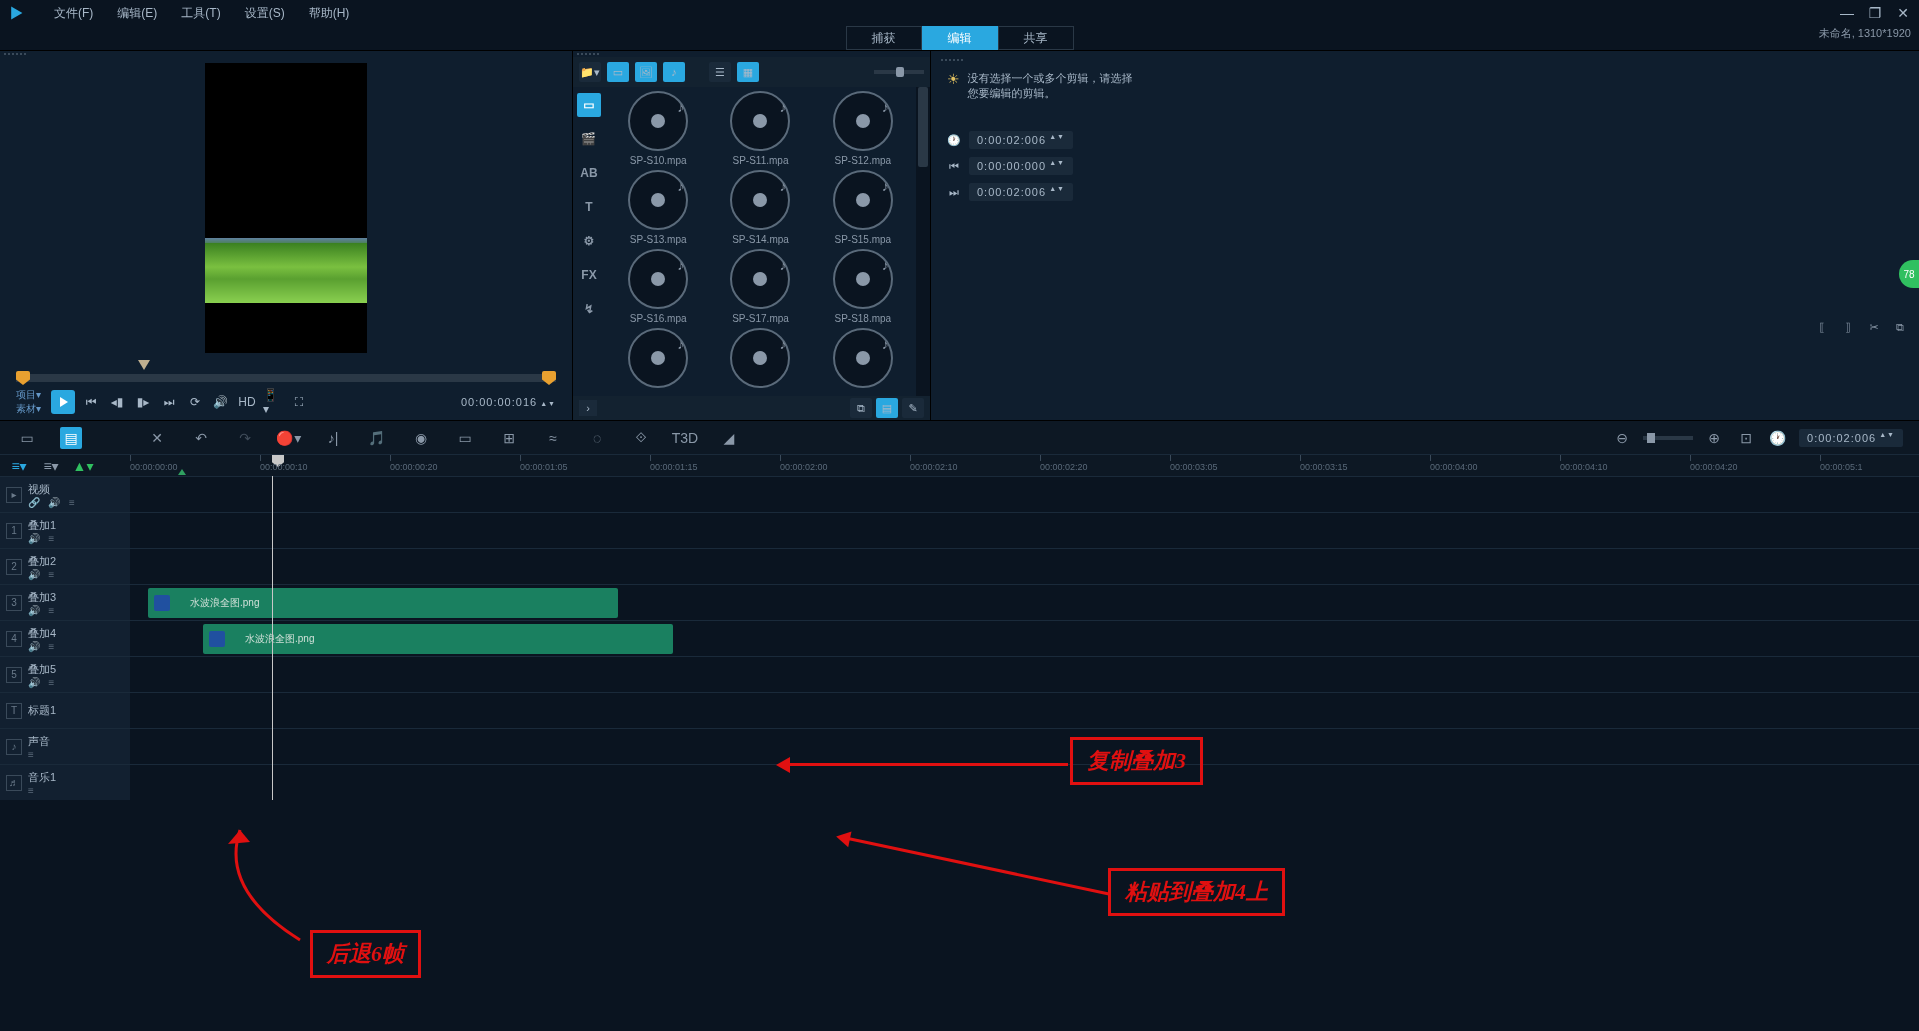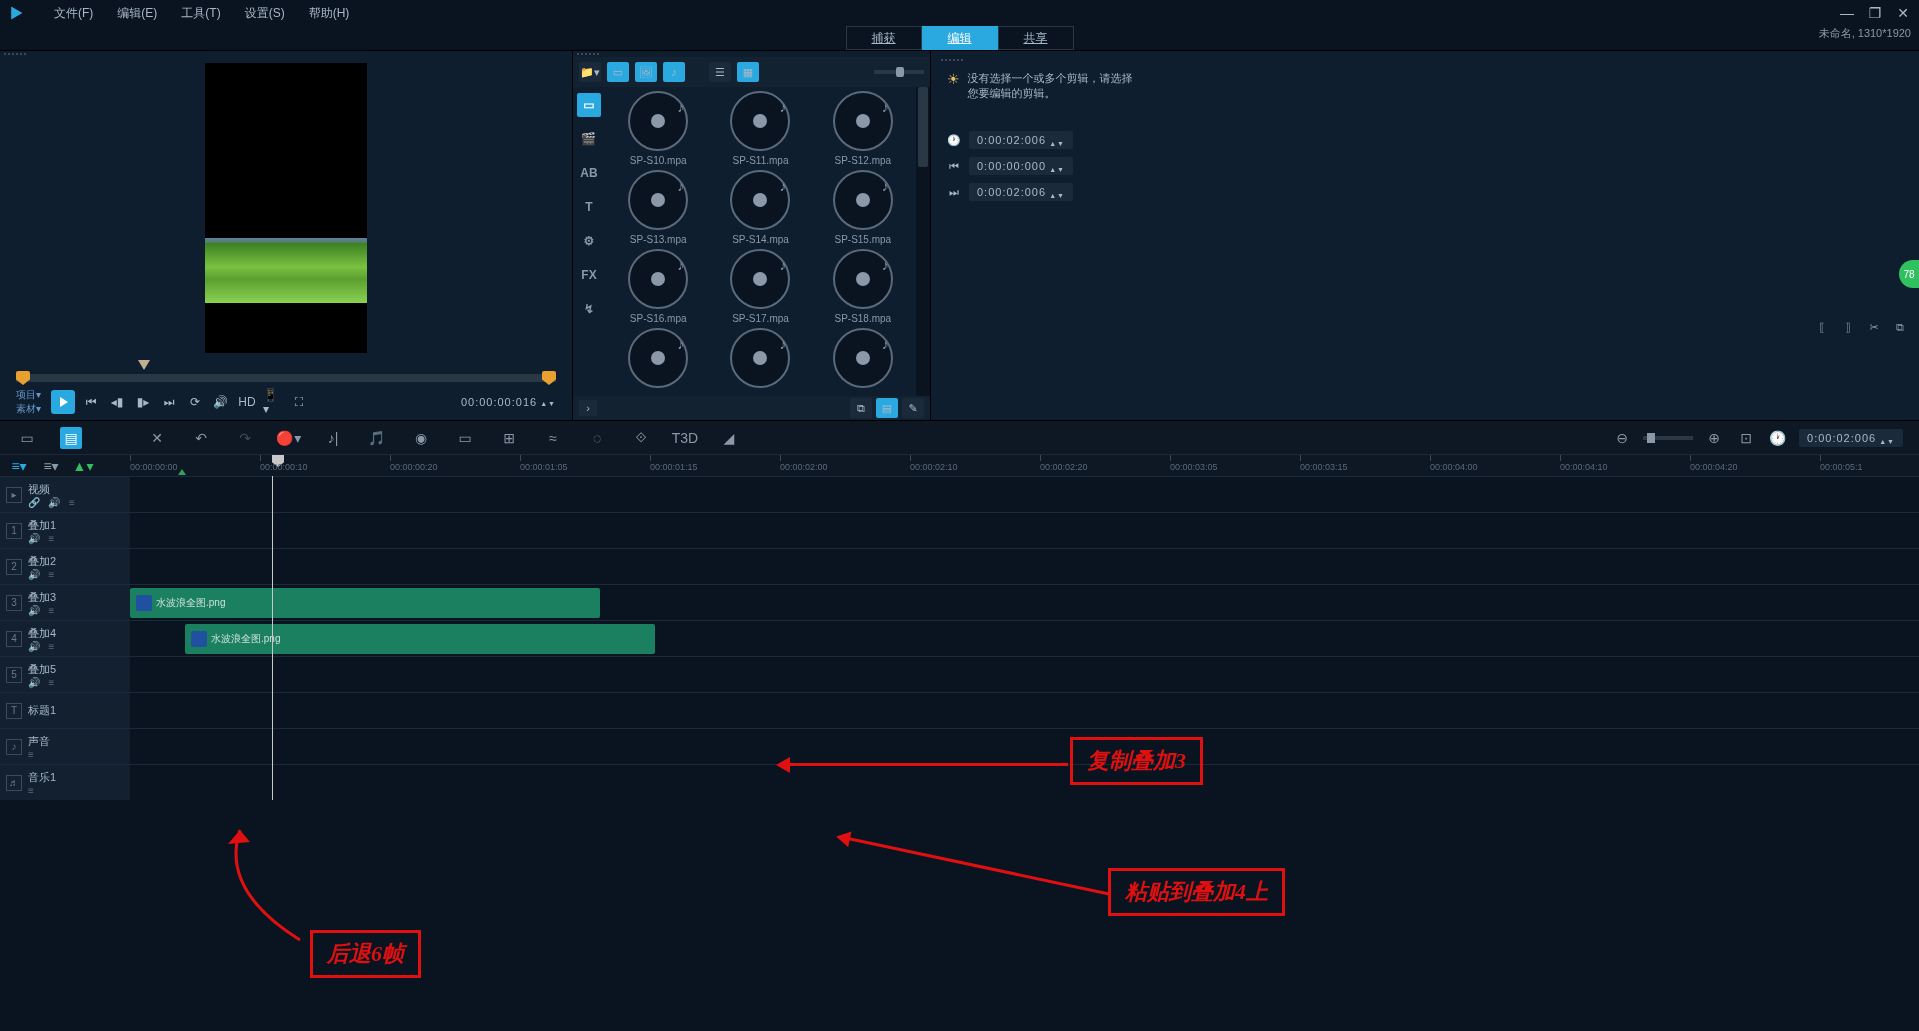--- a/index.html
+++ b/index.html
@@ -8,21 +8,21 @@
 
 .menubar { height:26px; background:#0a1420; display:flex; align-items:center; padding:0 8px; }
 .logo { width:16px; height:16px; background:#2aa8e0; clip-path:polygon(20% 10%,90% 50%,20% 90%); margin-right:18px; }
 .menu-item { padding:0 12px; cursor:pointer; font-size:12px; }
 .winctl { margin-left:auto; display:flex; gap:12px; }
 .winbtn { width:16px; height:12px; cursor:pointer; text-align:center; line-height:12px; font-size:14px; }
 .titlebar { position:absolute; right:8px; top:26px; font-size:11px; color:#8a98a8; }
 
 
 .mode-tabs { display:flex; justify-content:center; height:24px; background:#0a1420; }
-.mode-tab { width:76px; text-align:center; line-height:22px; border:1px solid #2a3846; cursor:pointer; font-size:12px;text-decoration:underline; }
+.mode-tab { width:76px; text-align:center; line-height:22px; border:1px solid #2a3846; cursor:pointer; font-size:12px; }
 .mode-tab.active { background:#2aa8e0; color:#fff; border-color:#2aa8e0; }
 
 
 .main { display:flex; height:370px; background:#0f1e2e; border-top:1px solid #000; }
 .dots { height:6px; display:flex; gap:2px; padding:2px 4px; }
 .dots span { width:2px; height:2px; background:#3a4a5a; }
 
 
 .preview { width:572px; background:#0f1e2e; display:flex; flex-direction:column; }
 .preview-canvas { flex:1; display:flex; justify-content:center; align-items:flex-start; padding-top:6px; }
@@ -68,21 +68,21 @@
 .lib-foot { height:24px; background:#132230; display:flex; align-items:center; padding:0 6px; gap:6px; }
 .lib-foot .arrow { width:18px; height:16px; background:#1a2a3a; display:flex; align-items:center; justify-content:center; cursor:pointer; }
 .lib-foot-r { margin-left:auto; display:flex; gap:4px; }
 
 
 .options { flex:1; background:#0f1e2e; border-left:1px solid #000; padding:20px 16px; font-size:11px; }
 .hint { display:flex; gap:8px; margin-bottom:30px; }
 .bulb { color:#e0c060; font-size:14px; }
 .opt-row { display:flex; align-items:center; gap:8px; margin:8px 0; }
 .opt-label { color:#a8b8c8; margin-bottom:4px; }
-.tc-box { background:#1a2a3a; padding:3px 8px; border-radius:2px; letter-spacing:1px; display:flex; align-items:flex-end; }
+.tc-box { background:#1a2a3a; padding:3px 8px; border-radius:2px; letter-spacing:1px; display:flex; align-items:flex-start; }
 .ico { width:14px; height:14px; display:inline-flex; align-items:center; justify-content:center; }
 
 
 .tl-toolbar { height:34px; background:#0d1824; display:flex; align-items:center; padding:0 16px; gap:22px; border-top:1px solid #000; }
 .tl-tb { width:22px; height:22px; cursor:pointer; display:flex; align-items:center; justify-content:center; color:#8a98a8; font-size:14px; }
 .tl-tb.on { background:#2aa8e0; border-radius:2px; color:#fff; }
 .tl-right { margin-left:auto; display:flex; align-items:center; gap:10px; }
 .zoom-bar { width:50px; height:4px; background:#2a3846; position:relative; }
 .zoom-h { position:absolute; left:4px; top:-3px; width:8px; height:10px; background:#8a98a8; }
 
@@ -97,21 +97,21 @@
 
 
 .tracks { background:#0d1824; position:relative; }
 .track { height:36px; display:flex; border-top:1px solid #1a2a3a; }
 .track-head { width:130px; background:#122030; display:flex; align-items:center; padding:0 6px; gap:6px; }
 .track-ico { width:16px; height:16px; display:flex; align-items:center; justify-content:center; color:#6a7a8a; font-size:10px; border:1px solid #3a4a5a; }
 .track-name-col { display:flex; flex-direction:column; flex:1; }
 .track-name { font-size:11px; }
 .track-sub { display:flex; gap:8px; font-size:10px; color:#5a6a7a; }
 .track-lane { flex:1; background:#0a1420; position:relative; }
-.clip { position:absolute; top:3px; height:30px; background:#1a8060; border-radius:2px; display:flex; align-items:center; padding:0 6px; gap:4px; font-size:10px; color:#d0e0d8; }
+.clip { position:absolute; top:3px; height:30px; background:#1a8060; border-radius:2px; display:flex; align-items:center; padding:0 6px; gap:20px; font-size:10px; color:#d0e0d8;margin-left:18px; }
 .clip-ico { width:16px; height:16px; background:#2050a0; border-radius:2px; }
 .playhead { position:absolute; left:272px; top:0; bottom:0; width:1px; background:#c8c8c8; z-index:5; }
 
 
 .anno { position:absolute; border:3px solid #e01010; color:#e01010; font-size:22px; font-style:italic; font-weight:bold; padding:6px 14px; font-family:"KaiTi","STKaiti",serif; z-index:20; }
 .arrow-line { position:absolute; height:3px; background:#e01010; z-index:19; }
 .arrow-line::before { content:""; position:absolute; left:-12px; top:-6px; border-right:14px solid #e01010; border-top:8px solid transparent; border-bottom:8px solid transparent; }
 
 
 .badge { position:absolute; right:0; top:260px; width:20px; height:28px; background:#30c060; border-radius:14px 0 0 14px; color:#fff; font-size:10px; display:flex; align-items:center; justify-content:center; }

